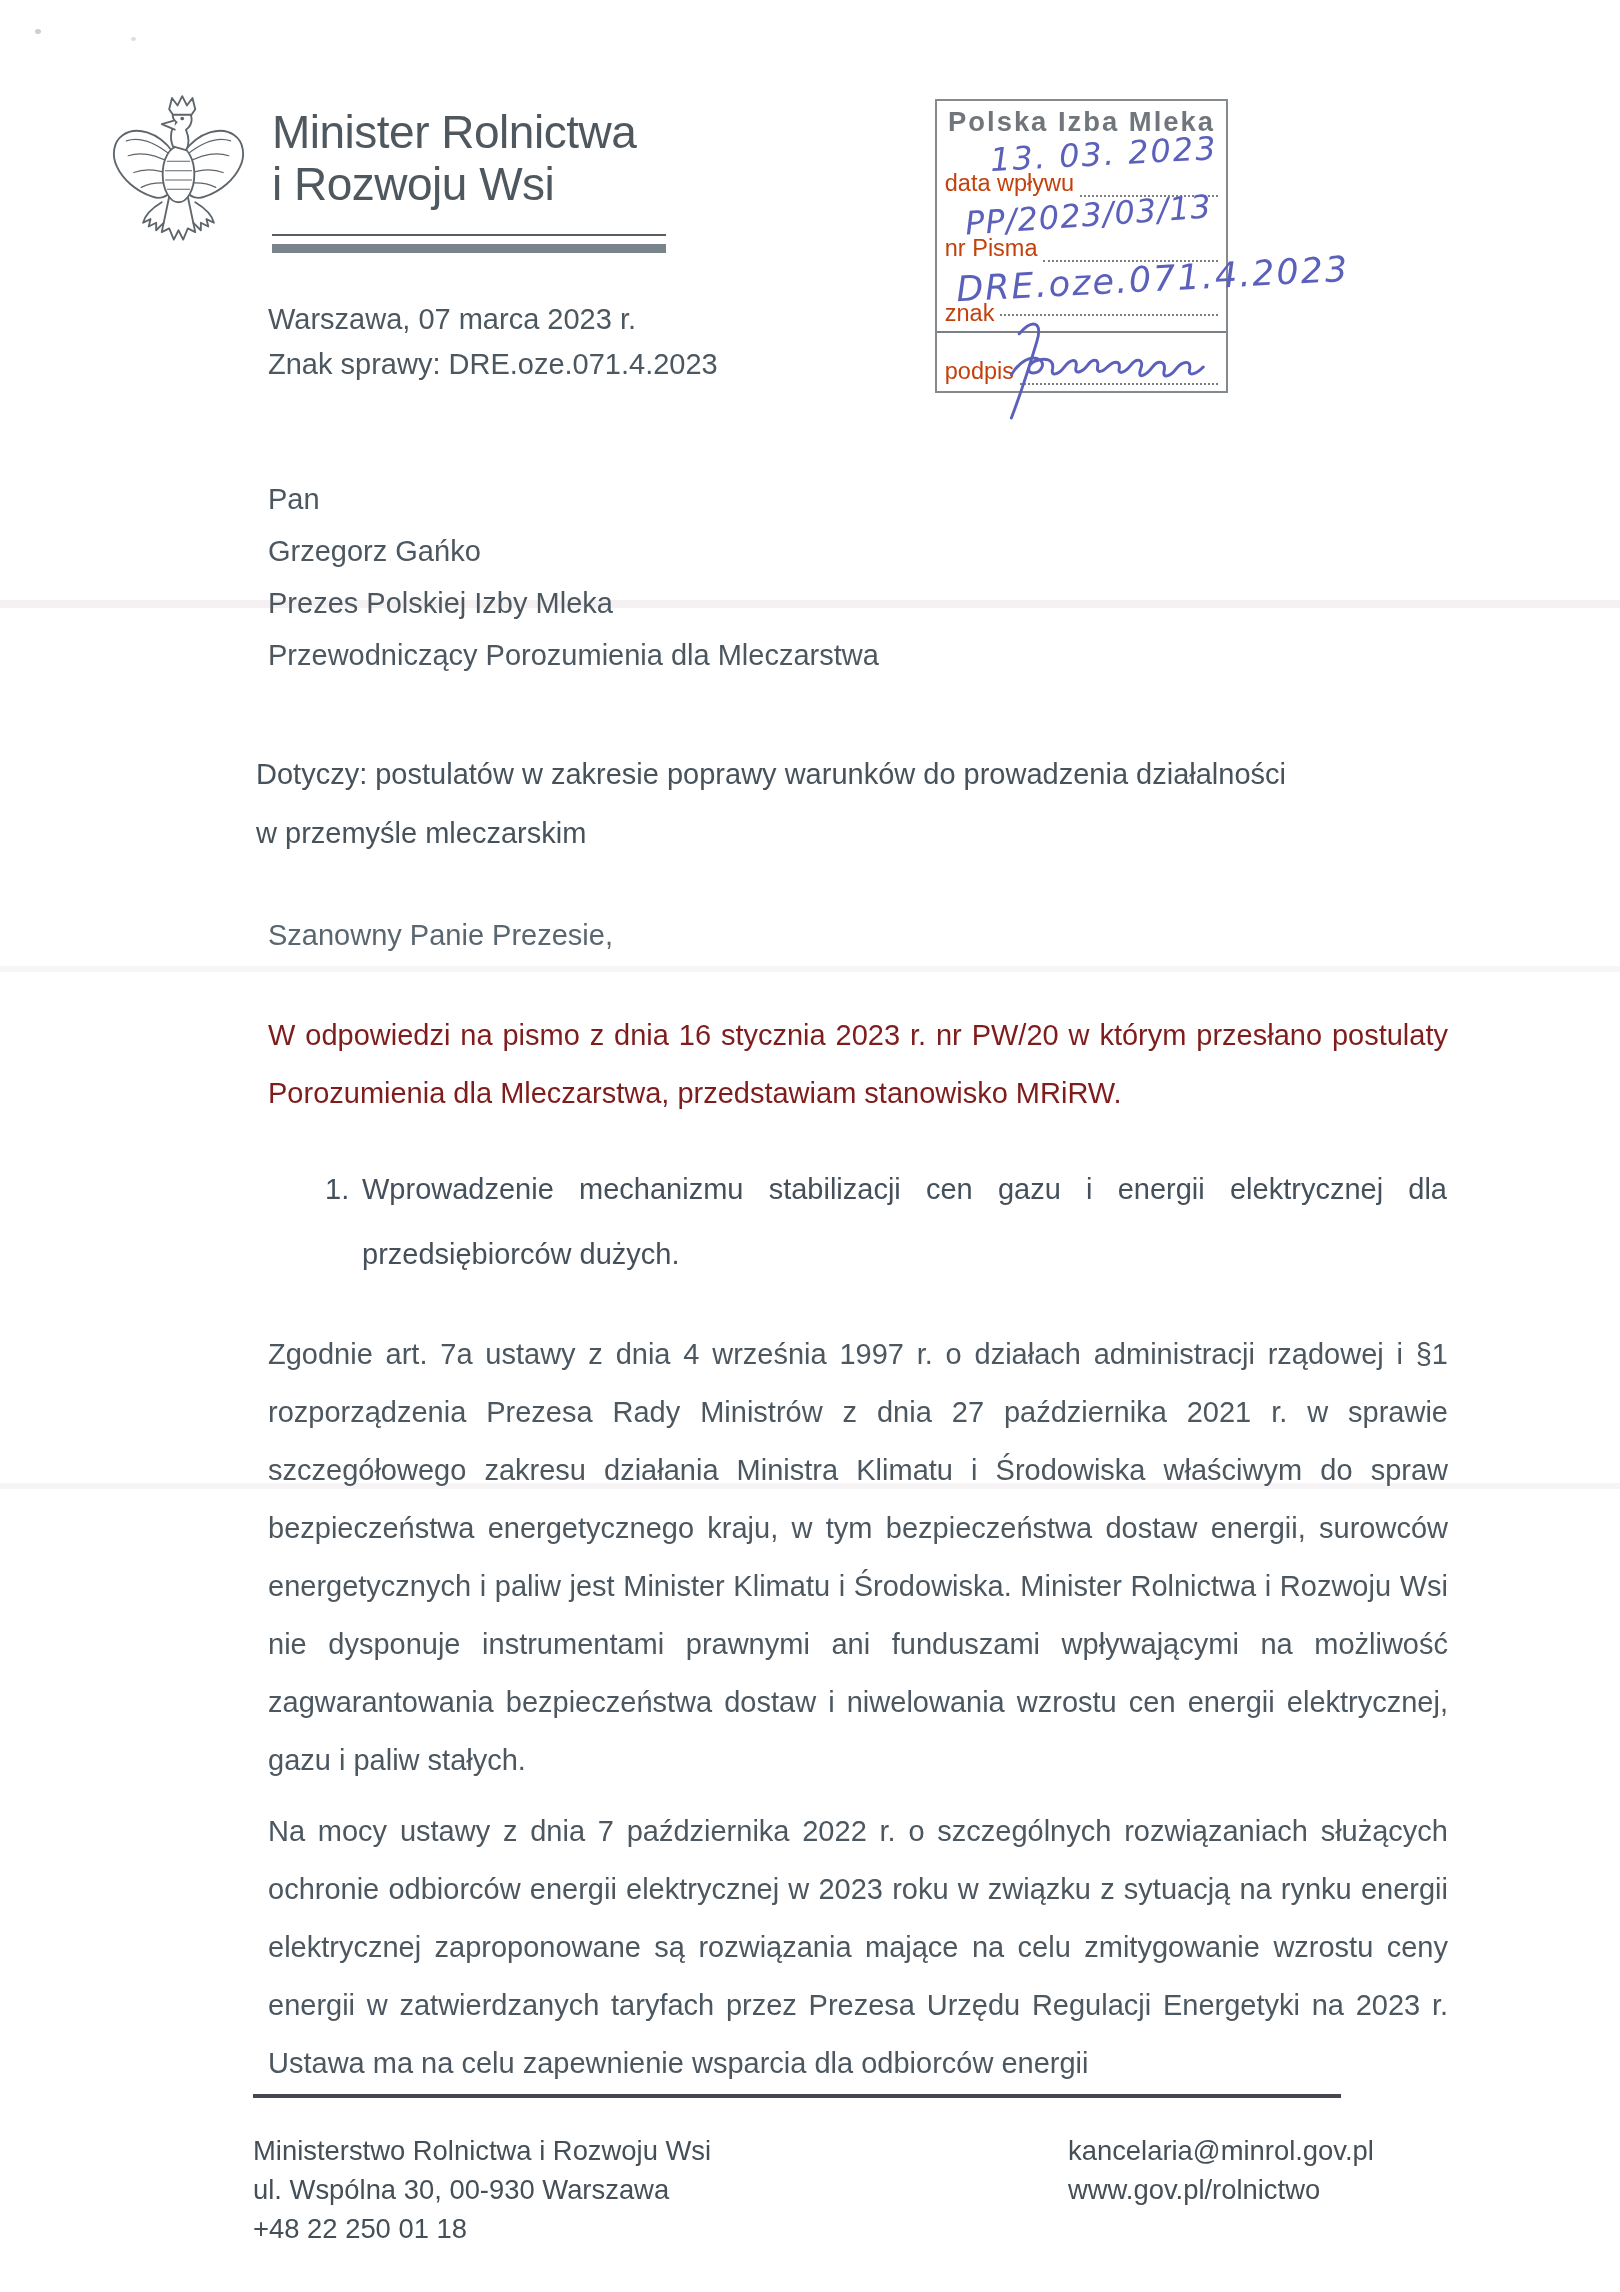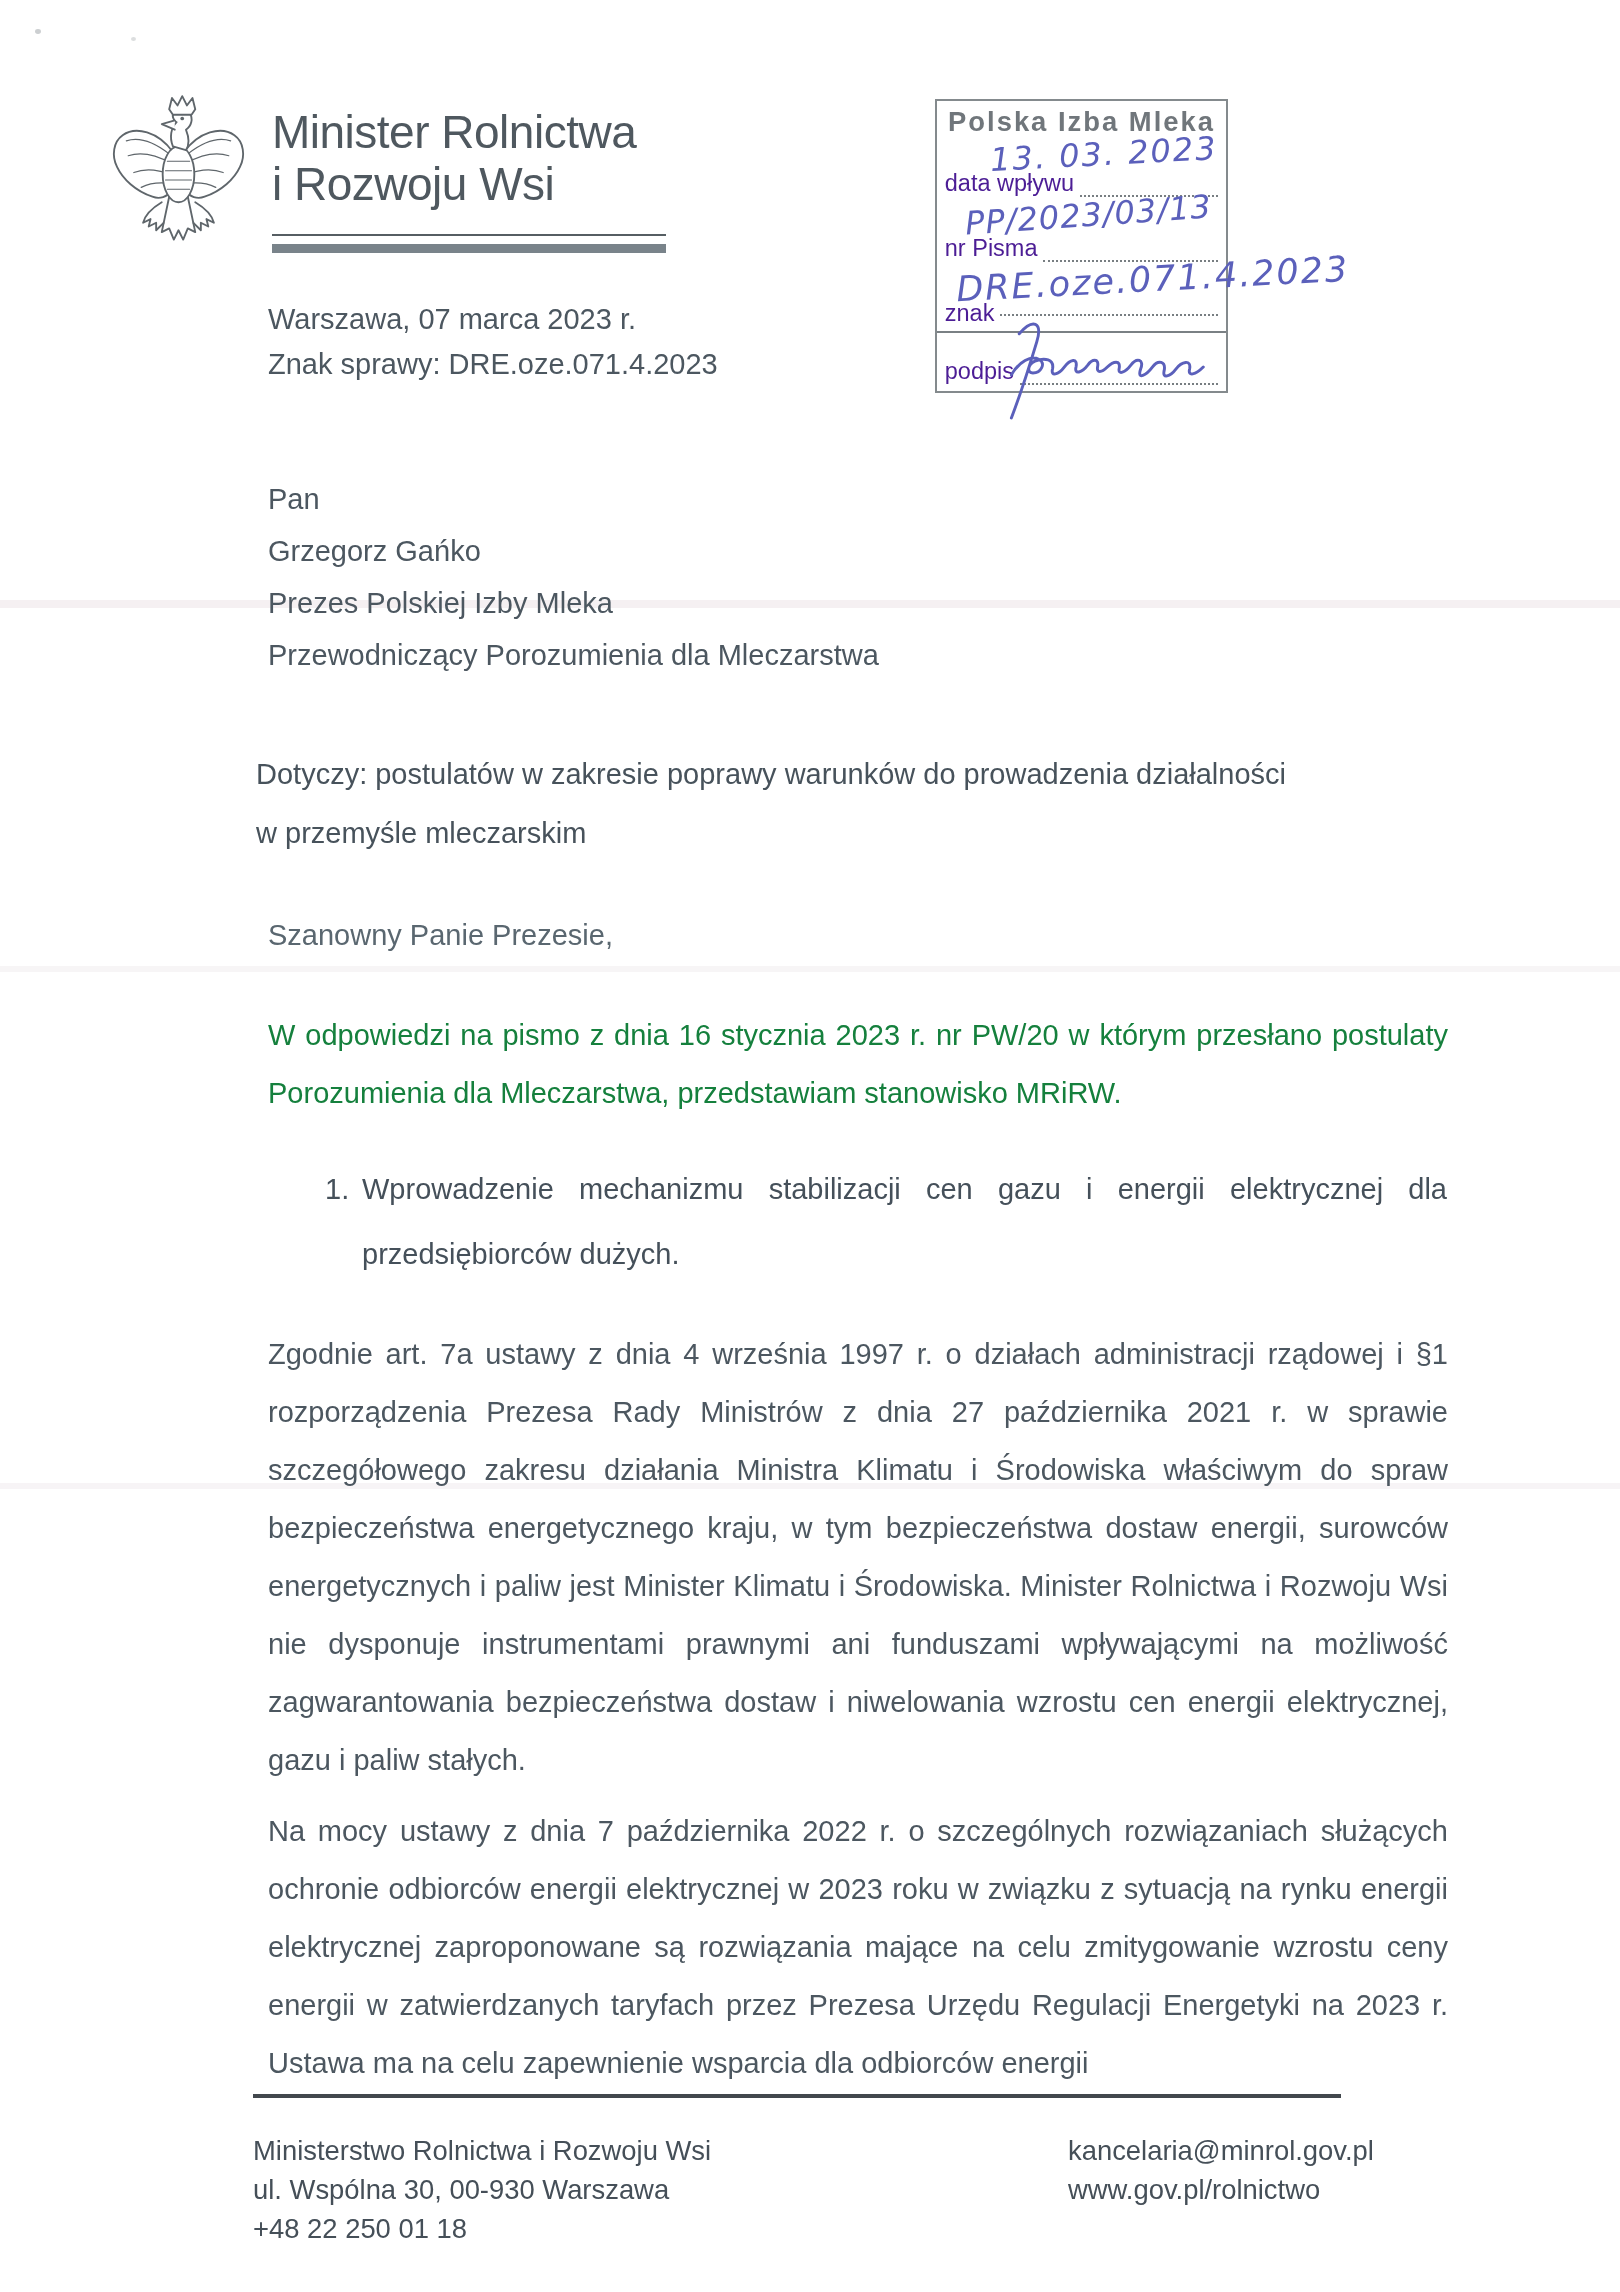--- a/index.html
+++ b/index.html
@@ -40,21 +40,21 @@
     border:2.9px solid rgba(110,117,121,.85);
     box-sizing:border-box;
   }
   .stamp-title{
     position:absolute;left:0;right:0;top:4.9px;text-align:center;
     font-size:27.4px;font-weight:bold;letter-spacing:2px;color:#70767b;
   }
   .stamp-row{
     position:absolute;left:7.8px;right:7.8px;
     display:flex;align-items:flex-end;gap:5.9px;
-    font-size:23.5px;color:#4c1d95;
+    font-size:23.5px;color:#c2410c;
   }
   .stamp-row .dots{flex:1;border-bottom:2.9px dotted #787e82;height:3.9px;}
   .row-date{top:69px;}
   .row-number{top:134px;}
   .row-ref{top:199px;align-items:center;}
   .row-sign{top:257px;}
   .stamp-sep{position:absolute;left:0;right:0;top:230px;height:2px;background:#7a8084;}
   .ink{
     position:absolute;color:#5b60bb;font-style:italic;
     font-family:"DejaVu Sans", sans-serif;white-space:nowrap;
@@ -74,21 +74,21 @@
     font-size:29px;line-height:59px;color:#47525b;
   }
   .greeting{
     position:absolute;left:268px;top:919px;
     font-size:29px;color:#5a6770;
   }
   .para{
     position:absolute;left:268px;width:1180px;
     font-size:29px;line-height:58px;text-align:justify;
   }
-  .p1{top:1006px;color:#15803d;}
+  .p1{top:1006px;color:#7f1d1d;}
   .p2{top:1325px;color:#4c5760;}
   .p3{top:1802px;color:#4c5760;}
   .list-item{
     position:absolute;left:325px;top:1157px;width:1122px;
     display:flex;font-size:29px;line-height:65px;color:#45505a;
   }
   .list-num{width:37px;flex:0 0 37px;}
   .list-text{flex:1;text-align:justify;}
   
   .footer-rule{position:absolute;left:253px;top:2094px;width:1088px;height:3.9px;background:#42484d;}

